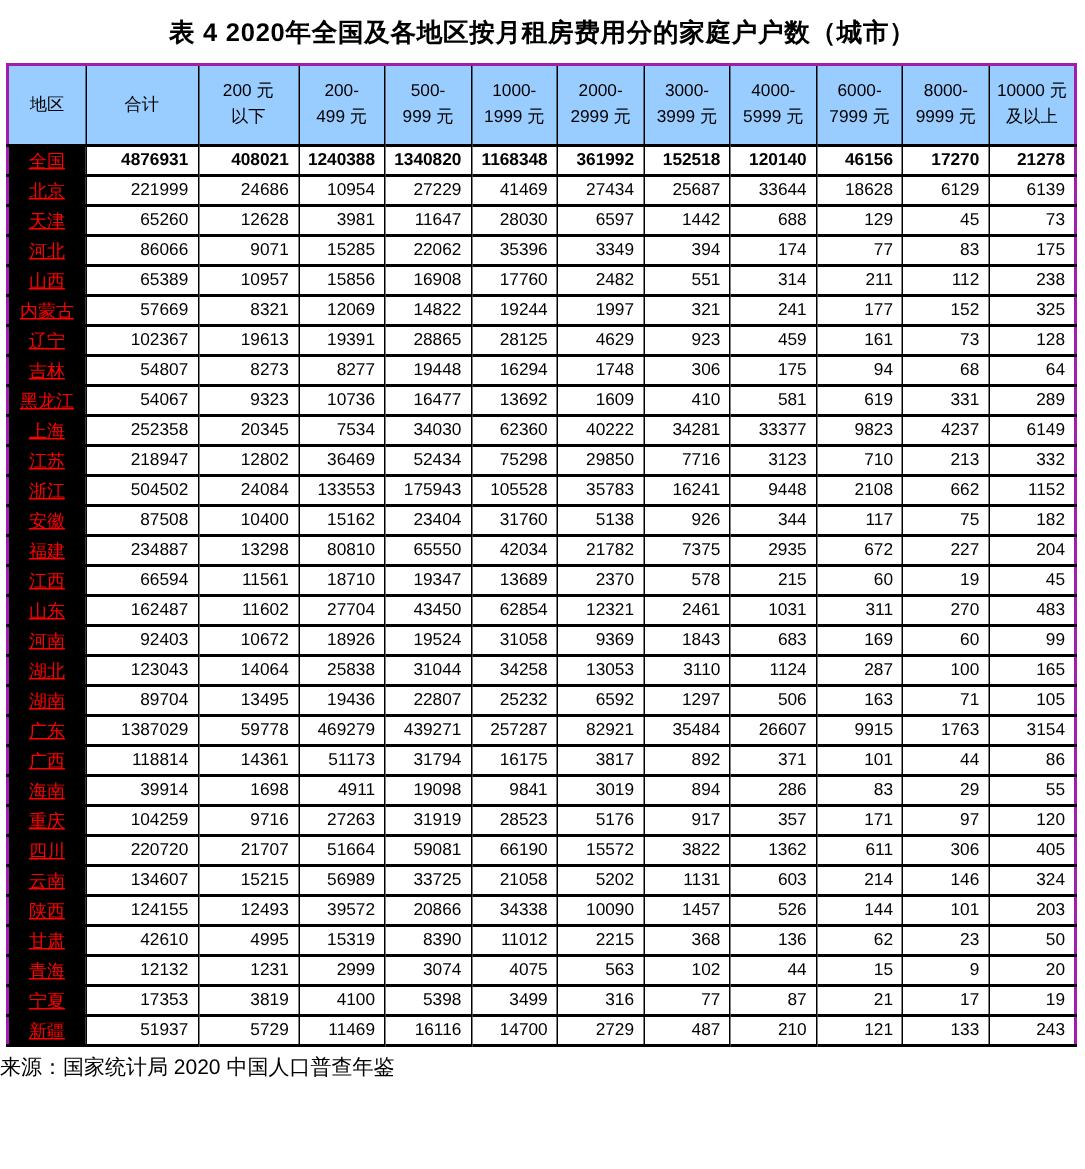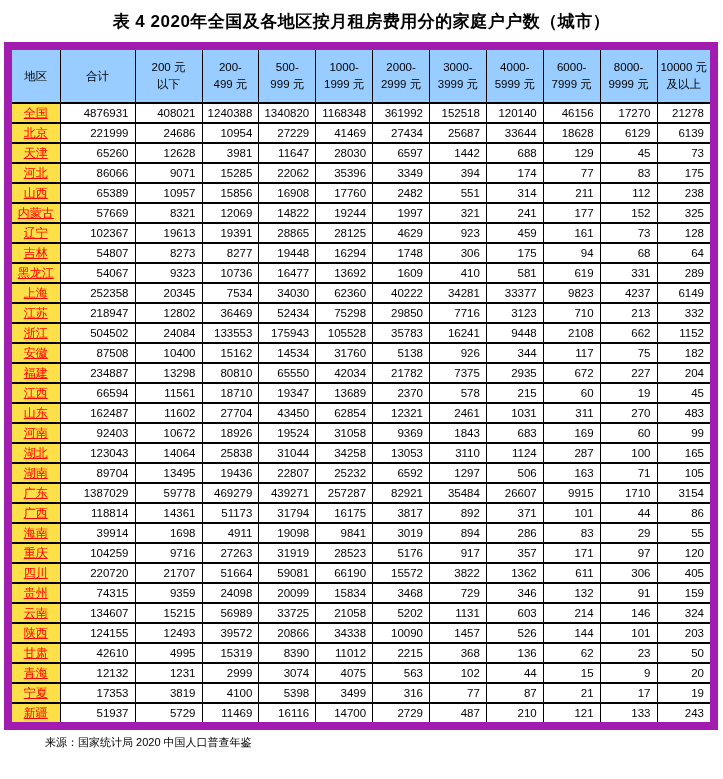--- a/index.html
+++ b/index.html
@@ -23,42 +23,42 @@
     padding-top: 10px;
     padding-bottom: 9px;
     letter-spacing: 0.5px;
     white-space: nowrap;
   }
   table.rent-table {
     border-collapse: collapse;
     table-layout: fixed;
     width: 714px;
     margin-left: 4px;
-    border: 8px solid #a21caf;
+    border: 2px solid #a21caf;
   }
   col.col-region { width: 52px; }
   col.col-total  { width: 75px; }
   col.col-b200   { width: 67px; }
   
 
   thead th {
     background: #99CCFF;
     border: 1px solid #000000;
     border-bottom: 2px solid #000000;
     font-weight: normal;
     font-size: 11.5px;
     line-height: 1.45;
     height: 52px;
     text-align: center;
     vertical-align: middle;
     white-space: pre-line;
     padding: 0 1px;
   }
   tbody th.region {
-    background: #fde047;
+    background: #000000;
     border: 1px solid #000000;
     border-top-width: 2px;
     border-bottom-width: 2px;
     font-weight: normal;
     font-size: 12px;
     text-align: center;
     vertical-align: middle;
     padding: 0 2px;
   }
   tbody th.region span {
@@ -71,26 +71,25 @@
     border-top-width: 2px;
     border-bottom-width: 2px;
     font-size: 11.5px;
     text-align: right;
     vertical-align: middle;
     padding: 0 6px 0 1px;
     height: 18px;
     white-space: nowrap;
     overflow: hidden;
   }
-  tr.bold-row td { font-weight: normal; }
+  tr.bold-row td { font-weight: bold; }
   .source {
-    font-size: 11px;
+    font-size: 14px;
     padding: 5px 0 0 0;
     white-space: nowrap;
-    margin-left: 45px;
   }
 </style>
 </head>
 <body>
 
 <div class="page">
   <div class="title">表 4 2020年全国及各地区按月租房费用分的家庭户户数（城市）</div>
 
   <table class="rent-table">
     <colgroup>
@@ -300,21 +299,21 @@
           <td>9448</td>
           <td>2108</td>
           <td>662</td>
           <td>1152</td>
         </tr>
         <tr>
           <th class="region"><span>安徽</span></th>
           <td>87508</td>
           <td>10400</td>
           <td>15162</td>
-          <td>14534</td>
+          <td>23404</td>
           <td>31760</td>
           <td>5138</td>
           <td>926</td>
           <td>344</td>
           <td>117</td>
           <td>75</td>
           <td>182</td>
         </tr>
         <tr>
           <th class="region"><span>福建</span></th>
@@ -404,21 +403,21 @@
           <th class="region"><span>广东</span></th>
           <td>1387029</td>
           <td>59778</td>
           <td>469279</td>
           <td>439271</td>
           <td>257287</td>
           <td>82921</td>
           <td>35484</td>
           <td>26607</td>
           <td>9915</td>
-          <td>1710</td>
+          <td>1763</td>
           <td>3154</td>
         </tr>
         <tr>
           <th class="region"><span>广西</span></th>
           <td>118814</td>
           <td>14361</td>
           <td>51173</td>
           <td>31794</td>
           <td>16175</td>
           <td>3817</td>
@@ -464,34 +463,20 @@
           <td>59081</td>
           <td>66190</td>
           <td>15572</td>
           <td>3822</td>
           <td>1362</td>
           <td>611</td>
           <td>306</td>
           <td>405</td>
         </tr>
         <tr>
-          <th class="region"><span>贵州</span></th>
-          <td>74315</td>
-          <td>9359</td>
-          <td>24098</td>
-          <td>20099</td>
-          <td>15834</td>
-          <td>3468</td>
-          <td>729</td>
-          <td>346</td>
-          <td>132</td>
-          <td>91</td>
-          <td>159</td>
-        </tr>
-        <tr>
           <th class="region"><span>云南</span></th>
           <td>134607</td>
           <td>15215</td>
           <td>56989</td>
           <td>33725</td>
           <td>21058</td>
           <td>5202</td>
           <td>1131</td>
           <td>603</td>
           <td>214</td>

